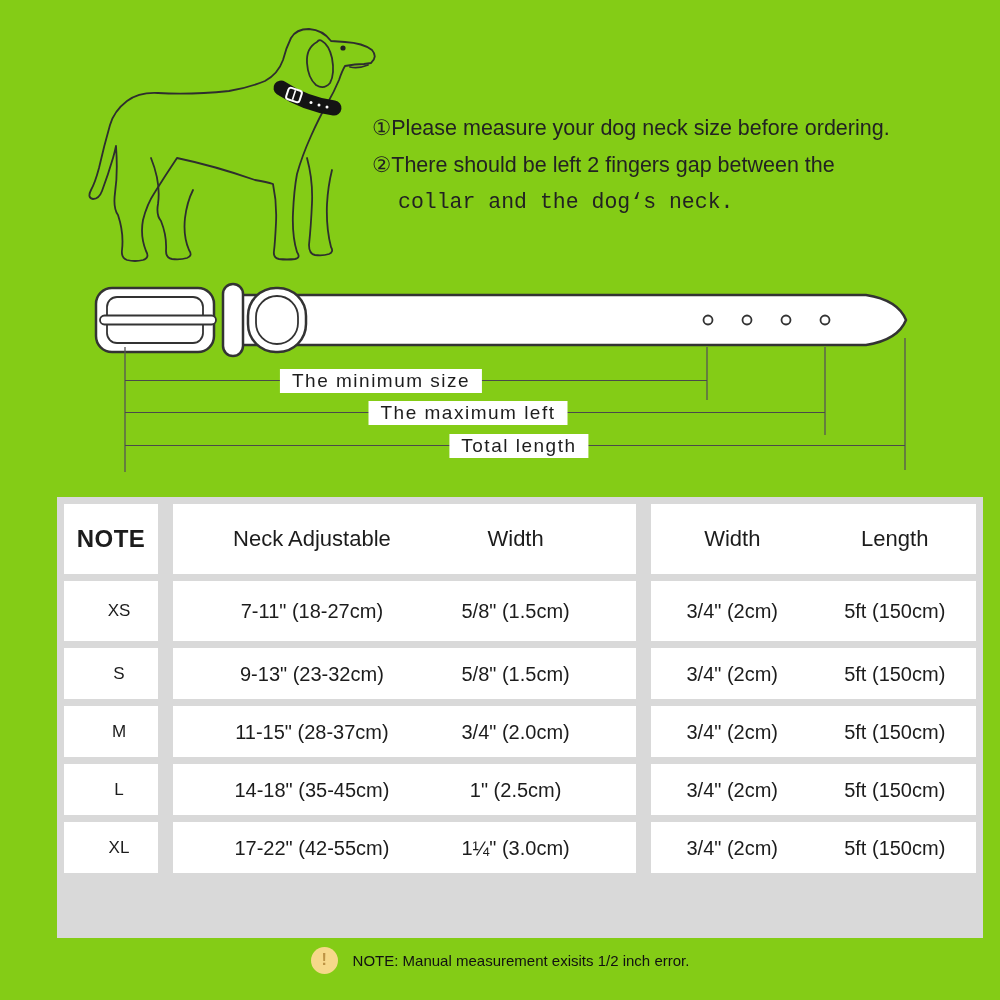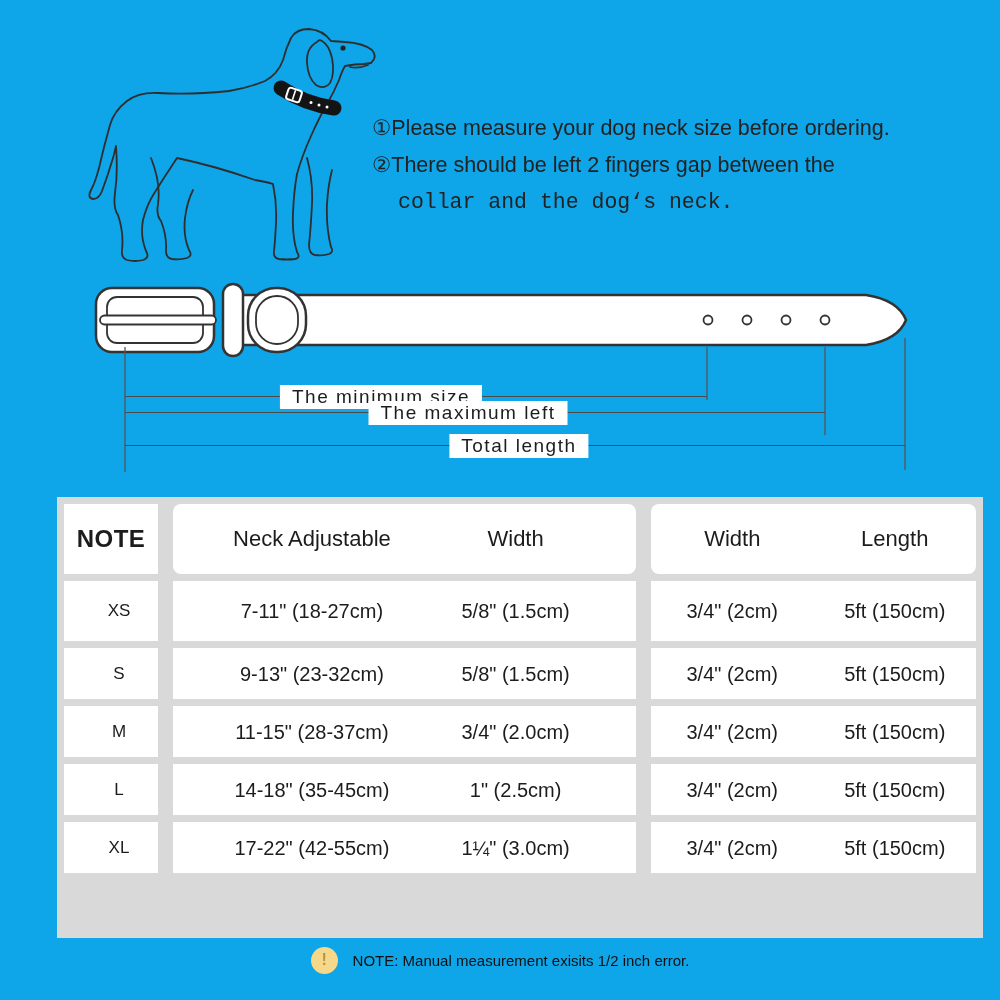--- a/index.html
+++ b/index.html
@@ -1,17 +1,17 @@
 <!DOCTYPE html>
 <html><head>
 <meta charset="utf-8">
 <style>
   html,body{margin:0;padding:0;background:#fff;}
   .canvas{
-    position:relative;width:1000px;height:1000px;background:#0ea5e9;overflow:hidden;
+    position:relative;width:1000px;height:1000px;background:#84cc16;overflow:hidden;
     font-family:"Liberation Sans",sans-serif;color:#1c1c1c;
   }
   svg{display:block;}
 
   
   .instructions{position:absolute;left:372px;top:110px;width:590px;
     font-size:21.5px;line-height:37px;color:#222;}
   .instructions .ln{white-space:nowrap;}
   .instructions .ln.cont{padding-left:26px;font-family:Liberation Mono, monospace;}
 
@@ -24,21 +24,21 @@
   
   .sizetable{position:absolute;left:57px;top:497px;width:926px;box-sizing:border-box;
     background:#d9d9d9;padding:7px;display:grid;
     grid-template-columns:94px 463px 325px;
     grid-template-rows:70px 60px repeat(5,51px);
     column-gap:15px;row-gap:7px;}
   .cell{background:#fff;display:flex;align-items:center;justify-content:center;}
   .cell.merged{grid-row:1 / 3;}
   .group-h{font-size:24px;font-weight:bold;letter-spacing:.5px;}
   .size-h{font-size:24px;}
-  .sub-h{font-size:22px;border-radius:8px;}
+  .sub-h{font-size:22px;}
   .duo{position:relative;}
   .p{position:absolute;top:50%;transform:translate(-50%,-50%);white-space:nowrap;}
   .c1{left:30%;} .c2{left:74%;} .l1{left:25%;} .l2{left:75%;}
   .rowcell{font-size:20px;}
   .sizecell{font-size:17px;padding-left:16px;}
 
   
   .note{position:absolute;left:0;top:942px;width:1000px;height:36px;
     display:flex;align-items:center;justify-content:center;}
   .note-icon{width:27px;height:27px;border-radius:50%;background:#f6d88a;
@@ -106,21 +106,21 @@
     </g>
 
     <g stroke="#555" stroke-width="1.3">
       <line x1="125" y1="67" x2="125" y2="192"></line>
       <line x1="707" y1="67" x2="707" y2="120"></line>
       <line x1="825" y1="67" x2="825" y2="155"></line>
       <line x1="905" y1="58" x2="905" y2="190"></line>
     </g>
   </svg>
 
-  <div class="mline" style="left:125px;top:396px;width:582px;">
+  <div class="mline" style="left:125px;top:380px;width:582px;">
     <span class="mlabel" style="left:44%;">The minimum size</span>
   </div>
   <div class="mline" style="left:125px;top:412px;width:700px;">
     <span class="mlabel" style="left:49%;">The maximum left</span>
   </div>
   <div class="mline" style="left:125px;top:445px;width:780px;">
     <span class="mlabel" style="left:50.5%;">Total length</span>
   </div>
 
   <div class="sizetable">

